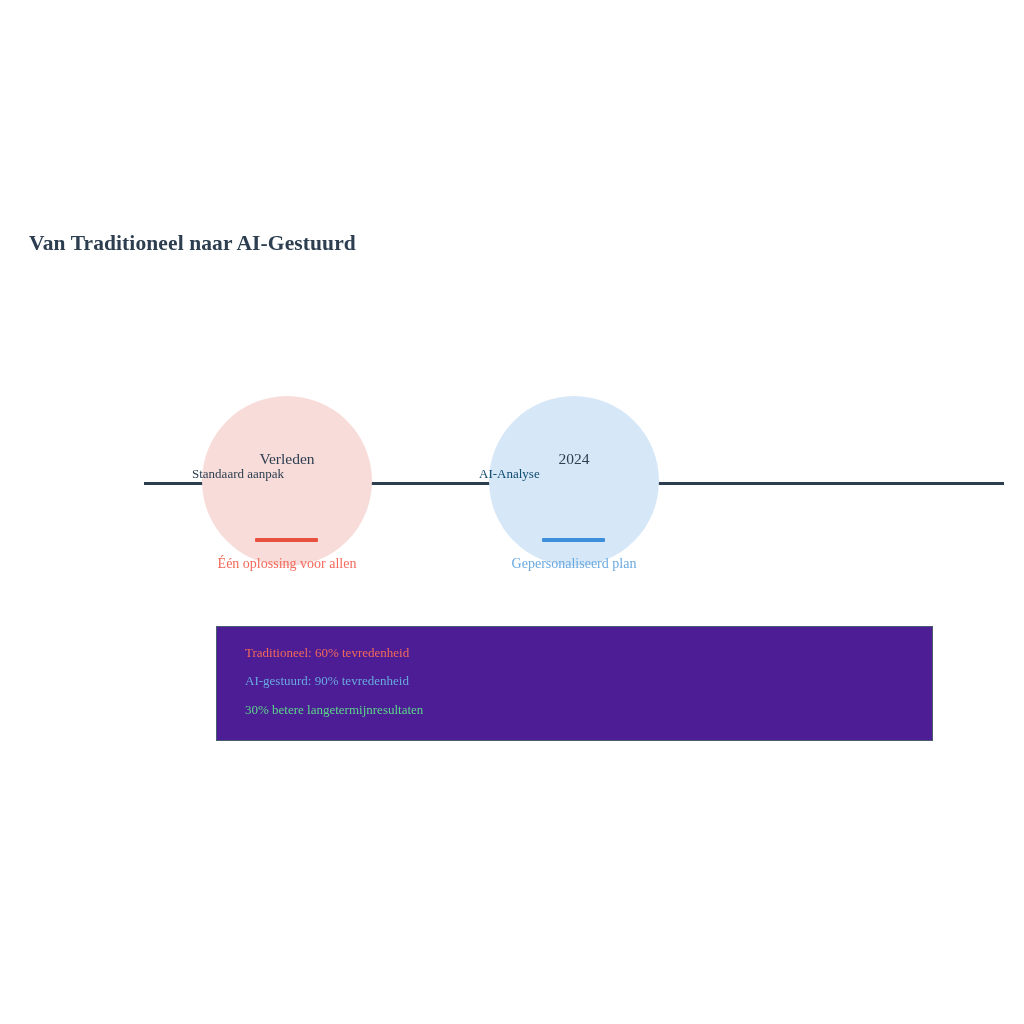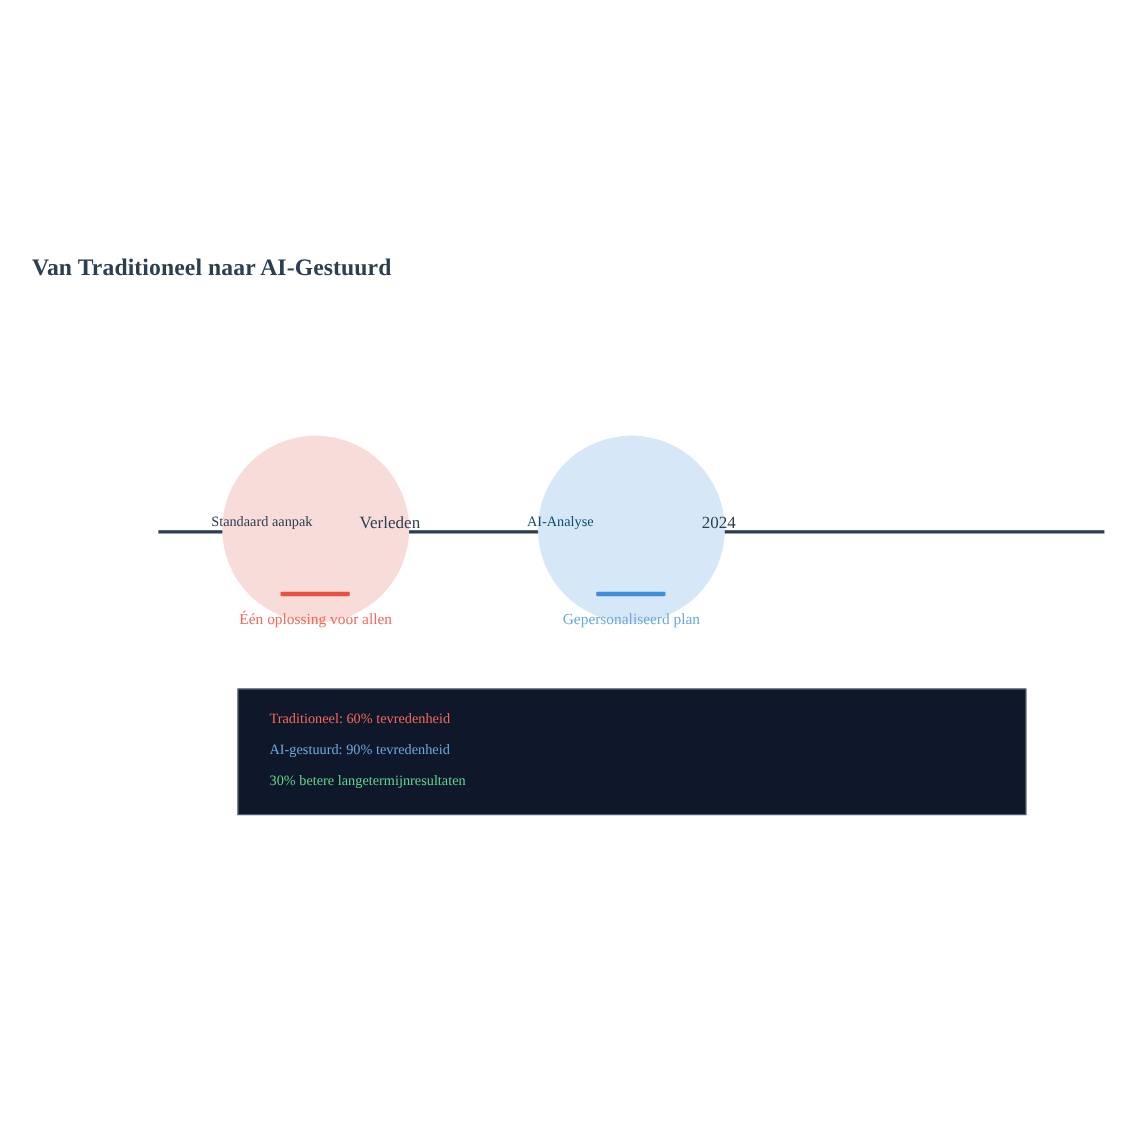--- a/index.html
+++ b/index.html
@@ -56,23 +56,23 @@
     position: absolute;
     left: 10px;
     top: 5px;
     width: 170px;
     height: 170px;
     border-radius: 50%;
   }
   .stage-era {
     position: absolute;
     left: 0;
-    top: 76px;
+    top: 59px;
     width: 190px;
-    text-align: right;
+    text-align: center;
     font-size: 15.5px;
     color: #2c3e50;
     white-space: nowrap;
   }
   .stage-method {
     position: absolute;
     left: 0;
     top: 75px;
     width: 190px;
     font-size: 13px;
@@ -99,21 +99,21 @@
 
   
   #metrics-box {
     position: absolute;
     left: 216px;
     top: 626px;
     width: 717px;
     height: 115px;
     border: 1.5px solid #4a5d70;
     box-sizing: border-box;
-    background: #0f172a;
+    background: #4c1d95;
   }
   .metric-row {
     position: absolute;
     left: 28px;
     font-size: 13px;
     white-space: nowrap;
   }
   .metric-row.r0 { top: 18px; }
   .metric-row.r1 { top: 46px; }
   .metric-row.r2 { top: 75px; }

